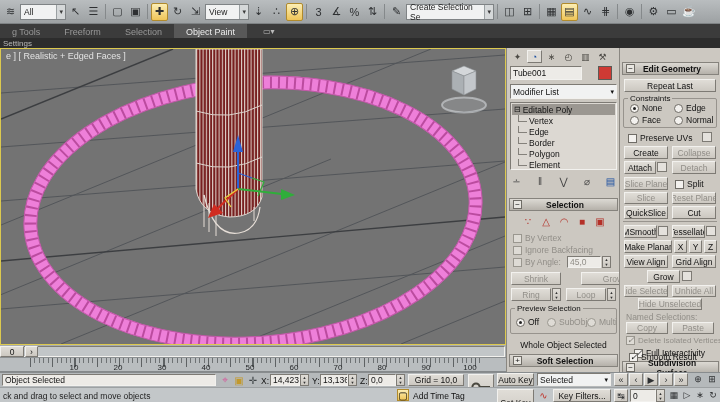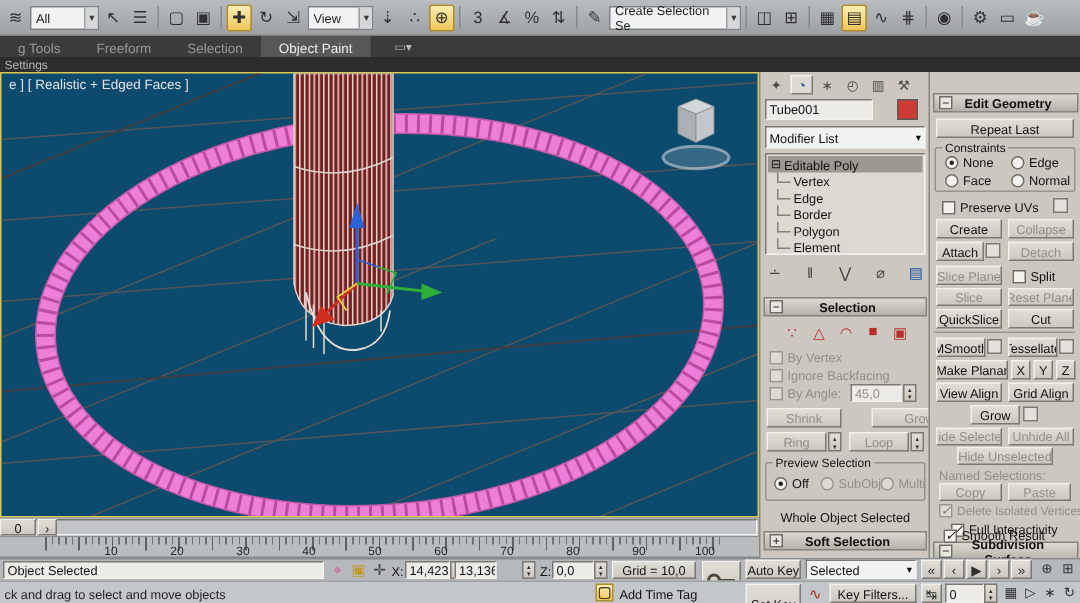--- a/index.html
+++ b/index.html
@@ -18,21 +18,21 @@
   .dd .ar{margin-left:auto;font-size:7px;color:#3a3a3a;background:#d5d8d9;border-left:1px solid #9aa0a2;
     height:100%;display:flex;align-items:center;padding:0 2px;}
   
   .ribbon{left:0;top:24px;width:720px;height:14px;background:#3b3b3b;display:flex;align-items:stretch;}
   .rtab{padding:1px 12px 0;font-size:9px;color:#989898;display:flex;align-items:center;}
   .rtab.on{background:#585858;color:#ededed;}
   .rmin{margin-left:10px;color:#bbb;font-size:8px;display:flex;align-items:center;padding:0 6px;}
   .pstrip{left:0;top:38px;width:720px;height:10px;background:#2c2c2c;color:#b9b9b9;font-size:8px;
     display:flex;align-items:center;padding-left:3px;}
   
-  .viewport{left:0;top:48px;width:506px;height:297px;background:#0c4a6e;border:1px solid #dcc94f;}
+  .viewport{left:0;top:48px;width:506px;height:297px;background:#737373;border:1px solid #dcc94f;}
   .vplabel{left:5px;top:2px;font-size:9px;color:#e3e3e3;}
   
   .panel{background:#ccc8c1;border-left:1px solid #8a8781;}
   .ptab{width:15px;height:13px;display:flex;align-items:center;justify-content:center;font-size:9px;color:#4c4a45;}
   .ptab.on{background:#dedbd5;border:1px solid;border-color:#f2f1ee #7d7a74 #7d7a74 #f2f1ee;color:#1b4fa0;}
   .btn{background:linear-gradient(#e0ddd7,#ccc8c1);border:1px solid;border-color:#f2f1ee #7d7a74 #7d7a74 #f2f1ee;
     font-size:8.5px;color:#111;display:flex;align-items:center;justify-content:center;overflow:hidden;white-space:nowrap;}
   .btn.dis{color:#918e88;}
   .sunk{background:#edebe7;border:1px solid;border-color:#7d7a74 #f2f1ee #f2f1ee #7d7a74;
     font-size:8.5px;color:#111;display:flex;align-items:center;padding:0 2px;overflow:hidden;white-space:nowrap;}
@@ -482,21 +482,21 @@
       </div>
     <span class="abs sico" style="left:219px;top:1px;width:12px;height:12px;color:#d round#d45f9e;color:#d45f9e">⌖</span>
     <span class="abs sico" style="left:233px;top:1px;width:12px;height:12px;color:#c2992c">▣</span>
     <span class="abs sico" style="left:247px;top:1px;width:12px;height:12px;color:#3f4446">✛</span>
     <span class="abs lbl" style="left:261px;top:3px">X:</span>
     <div class="abs sunk" style="left:270px;top:1px;width:30px;height:12px">
       <span>14,423</span>
       </div>
     <span class="abs spin" style="left:300px;top:1px;height:12px"></span>
     <span class="abs lbl" style="left:312px;top:3px">Y:</span>
-    <div class="abs sunk" style="left:303px;top:1px;width:28px;height:12px">
+    <div class="abs sunk" style="left:320px;top:1px;width:28px;height:12px">
       <span>13,136</span>
       </div>
     <span class="abs spin" style="left:348px;top:1px;height:12px"></span>
     <span class="abs lbl" style="left:360px;top:3px">Z:</span>
     <div class="abs sunk" style="left:368px;top:1px;width:28px;height:12px">
       <span>0,0</span>
       </div>
     <span class="abs spin" style="left:396px;top:1px;height:12px"></span>
     <div class="abs btn" style="left:408px;top:1px;width:56px;height:12px">
       <span>Grid = 10,0</span>

